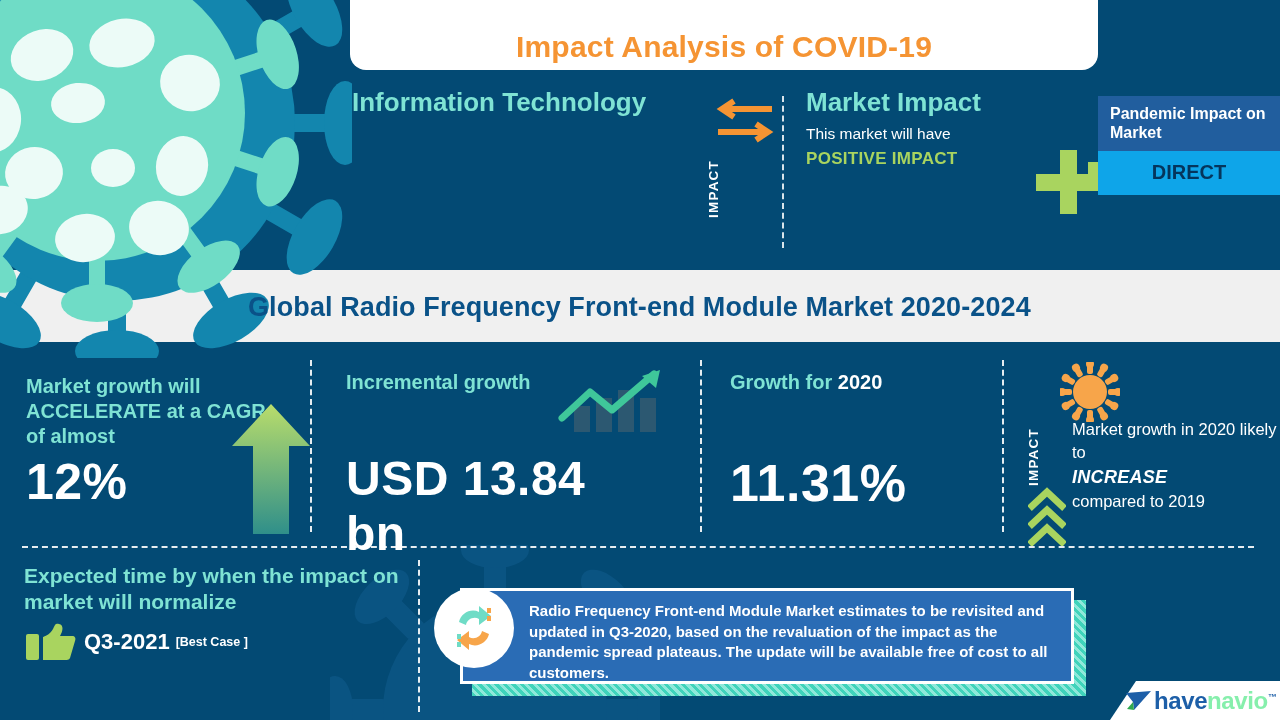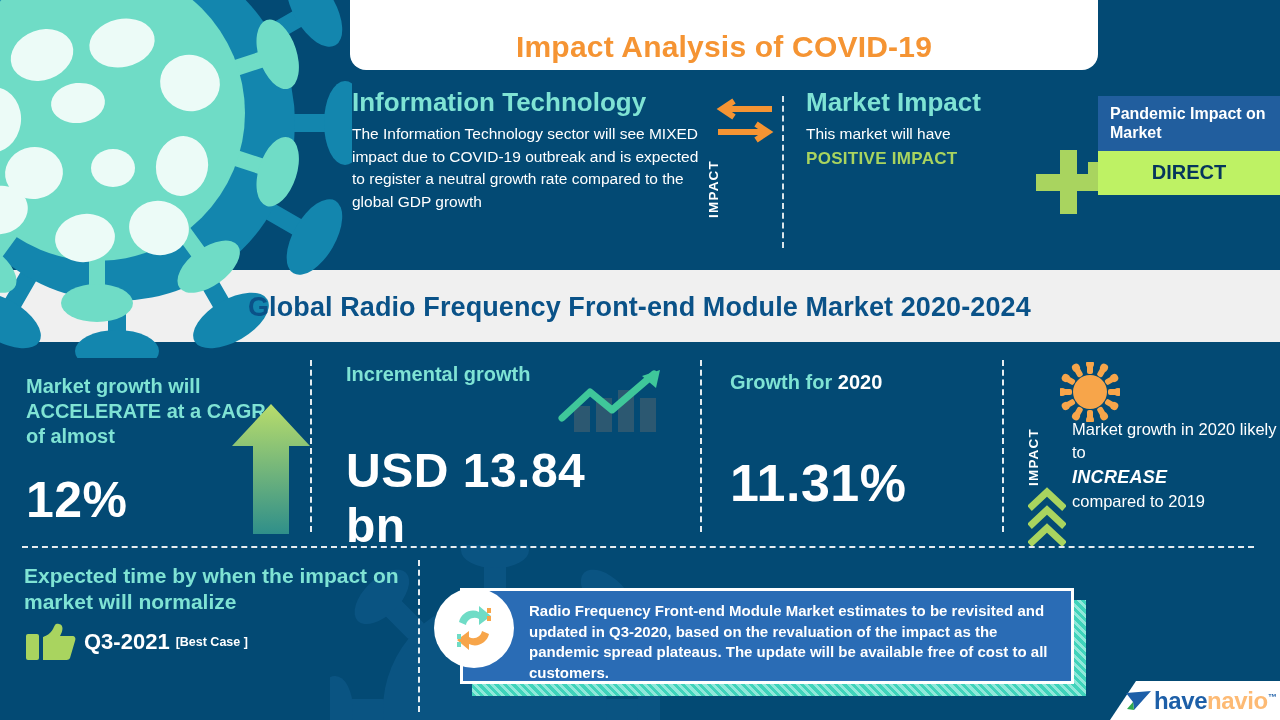--- a/index.html
+++ b/index.html
@@ -59,41 +59,41 @@
   .plus-sign i.h { left:0; top:24px; width:64px; height:17px; }
   .plus-sign i.v { left:24px; top:0; width:17px; height:64px; }
 
   
   .pandemic { position:absolute; left:1098px; top:96px; width:182px; }
   .pandemic-head {
     background:#215e9e; color:#ffffff; font-size:16px; font-weight:bold;
     padding:8px 10px 9px 12px; line-height:1.2;
   }
   .pandemic-body {
-    background:#bef264; color:#05355c; font-size:20px; font-weight:bold;
+    background:#0ea5e9; color:#05355c; font-size:20px; font-weight:bold;
     text-align:center; padding:10px 0 11px;
   }
   .pandemic-tab { position:absolute; left:1088px; top:162px; width:12px; height:22px; background:#a9d45f; }
 
   
   .market-title {
     position:absolute; left:248px; top:292px;
     color:#0a5288; font-size:27px; font-weight:bold; letter-spacing:.1px;
   }
 
   
   .stats { position:absolute; left:0; top:342px; width:1280px; height:208px; }
   .stat-label { color:#7fe3d4; font-size:20px; font-weight:bold; line-height:1.25; }
   .big-num { color:#ffffff; font-size:48px; font-weight:bold; letter-spacing:.5px; }
 
   .s1 { position:absolute; left:26px; top:32px; width:240px; }
-  .s1 .big-num { margin-top:22px; font-size:50px; }
+  .s1 .big-num { margin-top:4px; font-size:50px; }
   .arrow-up { position:absolute; left:232px; top:62px; width:78px; height:130px; }
 
-  .s2 { position:absolute; left:346px; top:20px; width:300px; }
+  .s2 { position:absolute; left:346px; top:28px; width:300px; }
   .s2 .big-num { margin-top:56px; }
   .chartline { position:absolute; left:556px; top:28px; width:112px; height:62px; }
 
   .s3 { position:absolute; left:730px; top:28px; width:280px; }
   .s3 .big-num { margin-top:58px; font-size:52px; }
   .s3-white { color:#ffffff; }
 
   .s4 { position:absolute; left:1020px; top:14px; width:260px; height:190px; }
   .virus-orange { position:absolute; left:40px; top:6px; width:60px; height:60px; }
   .vert-impact2 {
@@ -138,21 +138,21 @@
 
   
   .logo-plate {
     position:absolute; left:1110px; top:681px; width:170px; height:39px;
     background:#ffffff;
     clip-path:polygon(26px 0, 170px 0, 170px 39px, 0 39px);
   }
   .logo-inner { position:absolute; left:1124px; top:687px; display:flex; align-items:center; }
   .logo-text { font-size:24px; font-weight:bold; letter-spacing:-.4px; }
   .lt-blue { color:#1d5fa8; }
-  .lt-green { color:#fdba74; }
+  .lt-green { color:#86efac; }
   .logo-tm { color:#1d5fa8; font-size:9px; vertical-align:super; }
 </style>
 </head>
 <body>
 
 <div class="stage">
 
   <div class="top-band"></div>
   <div class="gray-band"></div>
   <div class="bottom-band"></div>
@@ -312,21 +312,20 @@
       <circle cx="165" cy="165" r="112"></circle>
     </g>
   </svg>
 
   <div class="title-card">
     <span>Impact Analysis of COVID-19</span>
   </div>
 
   <div class="col-it">
     <div class="col-head">Information Technology</div>
-    <div class="col-body">The Information Technology sector will see MIXED  impact due to COVID-19 outbreak and is expected to register a neutral growth rate compared to the global GDP growth</div>
   </div>
 
   <div class="impact-mid">
     <svg class="arrow-row" viewBox="0 0 70 48">
       <g stroke="#f59433" stroke-width="6" fill="none">
         <line x1="62" y1="11" x2="14" y2="11"></line>
         <polyline points="24,3 12,11 24,19"></polyline>
         <line x1="8" y1="34" x2="56" y2="34"></line>
         <polyline points="46,26 58,34 46,42"></polyline>
       </g>

